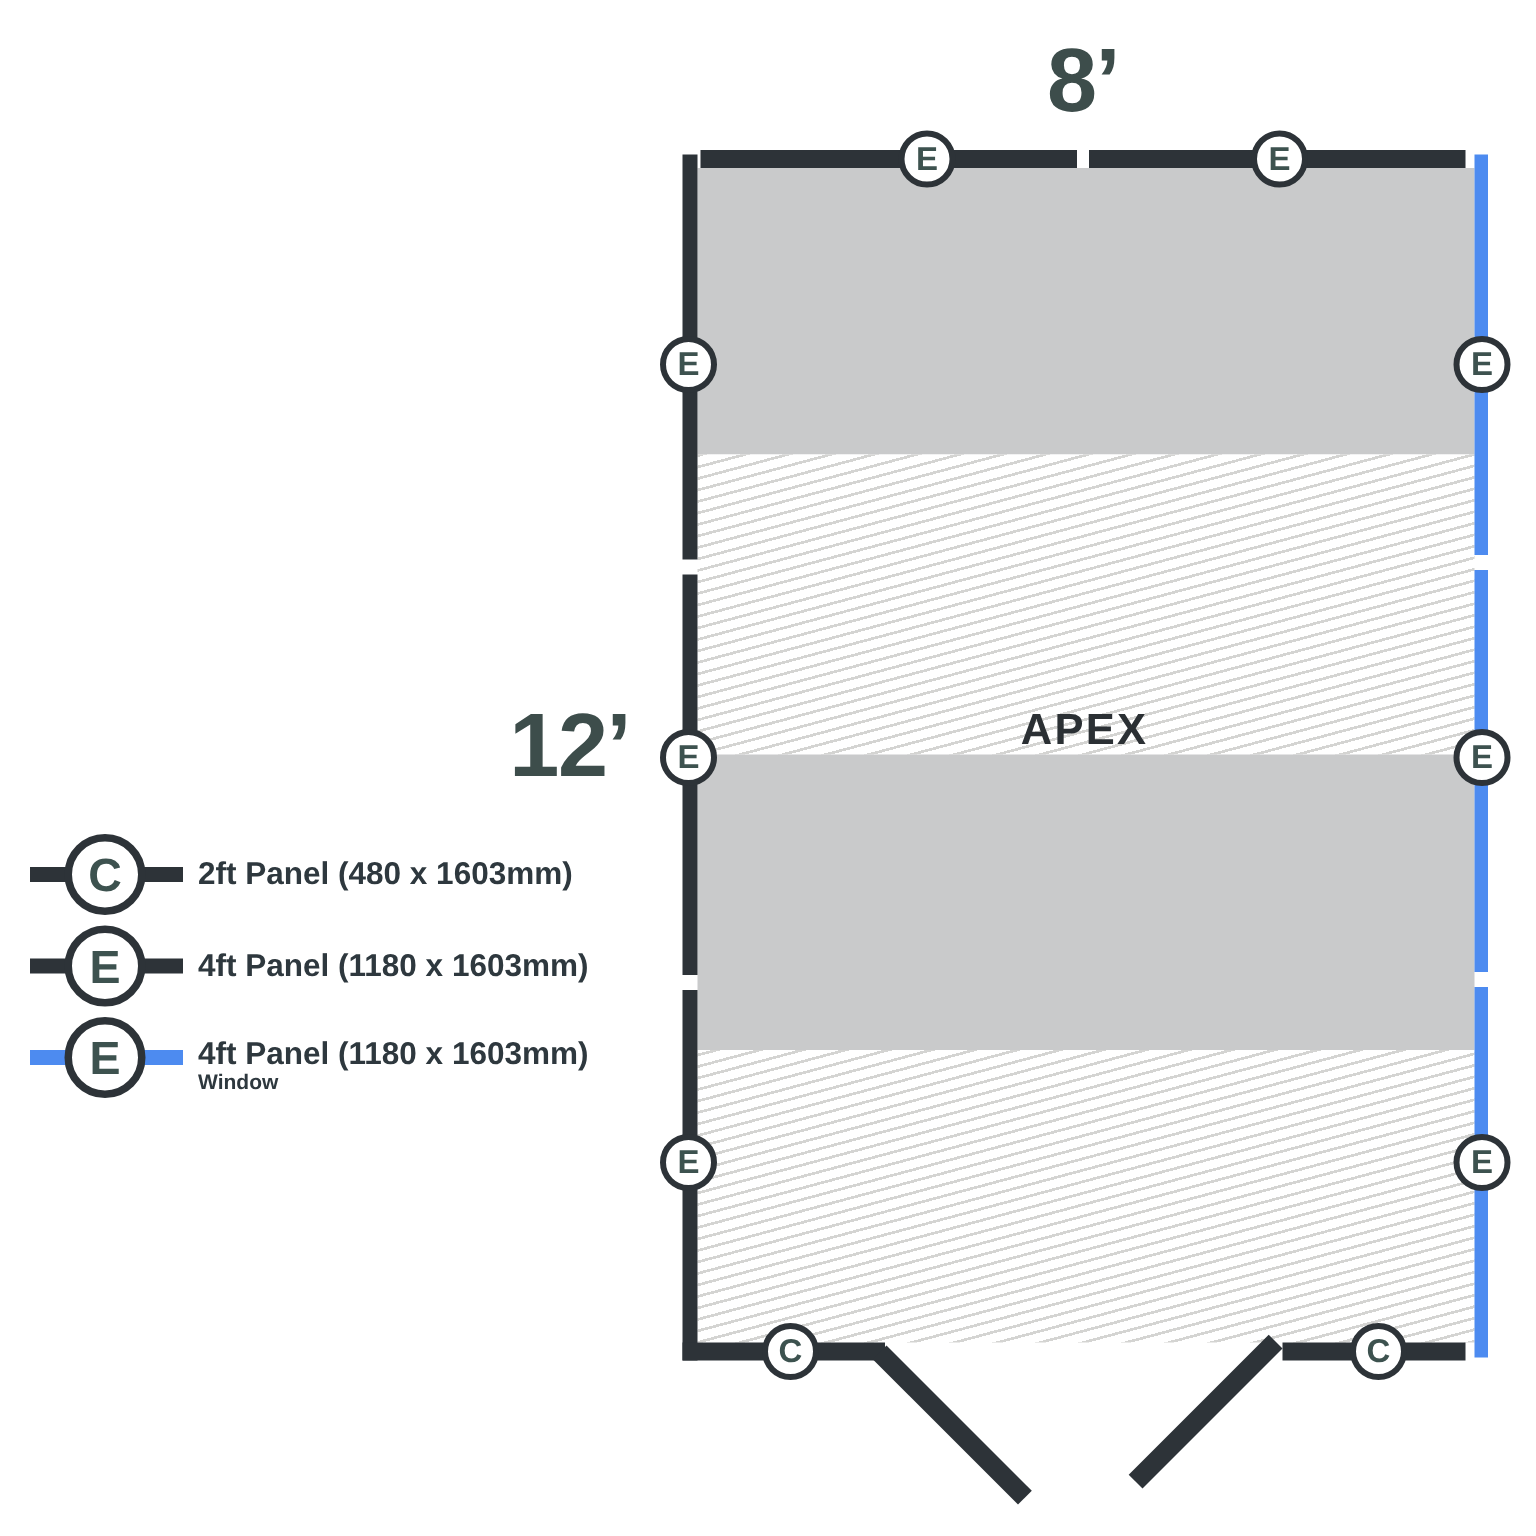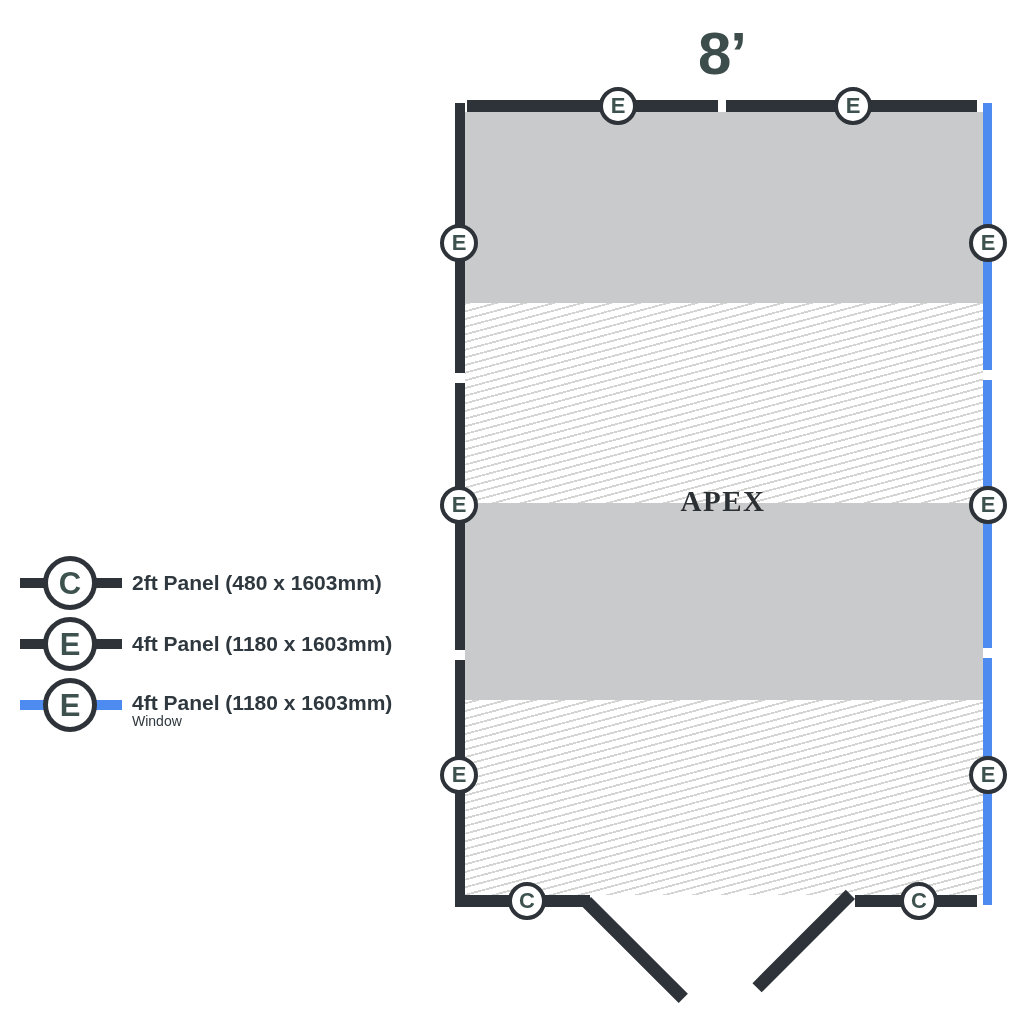--- a/index.html
+++ b/index.html
@@ -39,35 +39,36 @@
     color:var(--apex_text,#2b3034);letter-spacing:1.5px;transform:translateX(-50%);
   }
 
   
   .legend-line{position:absolute;left:20px;width:102px;height:10px;background:var(--wall,#2d3338);}
   .legend-line--blue{background:var(--window_blue,#4d8bf0);}
   .legend-text{
     position:absolute;left:132px;font-weight:bold;font-size:21px;line-height:1.1;
     color:var(--legend_text,#2e383e);white-space:nowrap;
   }
-  .legend-subtext{font-size:14px;font-weight:normal;color:var(--legend_text,#2e383e);}
+  .legend-subtext{font-size:14px;font-weight:bold;color:var(--legend_text,#2e383e);}
 </style>
 </head>
 <body>
 
 <div class="abs" style="left:0;top:0;width:1024px;height:1024px;">
 
   <div class="dim-label" style="left:722px;top:24px;transform:translateX(-50%);">8’</div>
+  <div class="dim-label" style="right:604px;top:467px;">12’</div>
 
   <div class="band-gray" style="left:465px;top:112px;width:518px;height:191px;"></div>
   <div class="band-hatch" style="left:465px;top:303px;width:518px;height:200px;"></div>
   <div class="band-gray" style="left:465px;top:503px;width:518px;height:197px;"></div>
   <div class="band-hatch" style="left:465px;top:700px;width:518px;height:195px;"></div>
 
-  <div class="apex-label" style="left:723px;top:487px;font-family:Liberation Serif, serif;">APEX</div>
+  <div class="apex-label" style="left:723px;top:473px;">APEX</div>
 
   <div class="wall-h" style="left:467px;top:100px;width:251px;"></div>
   <div class="wall-h" style="left:726px;top:100px;width:251px;"></div>
 
   <div class="wall-v" style="left:455px;top:103px;height:270px;"></div>
   <div class="wall-v" style="left:455px;top:383px;height:267px;"></div>
   <div class="wall-v" style="left:455px;top:660px;height:247px;"></div>
 
   <div class="window-v" style="left:983px;top:103px;height:267px;"></div>
   <div class="window-v" style="left:983px;top:380px;height:268px;"></div>

